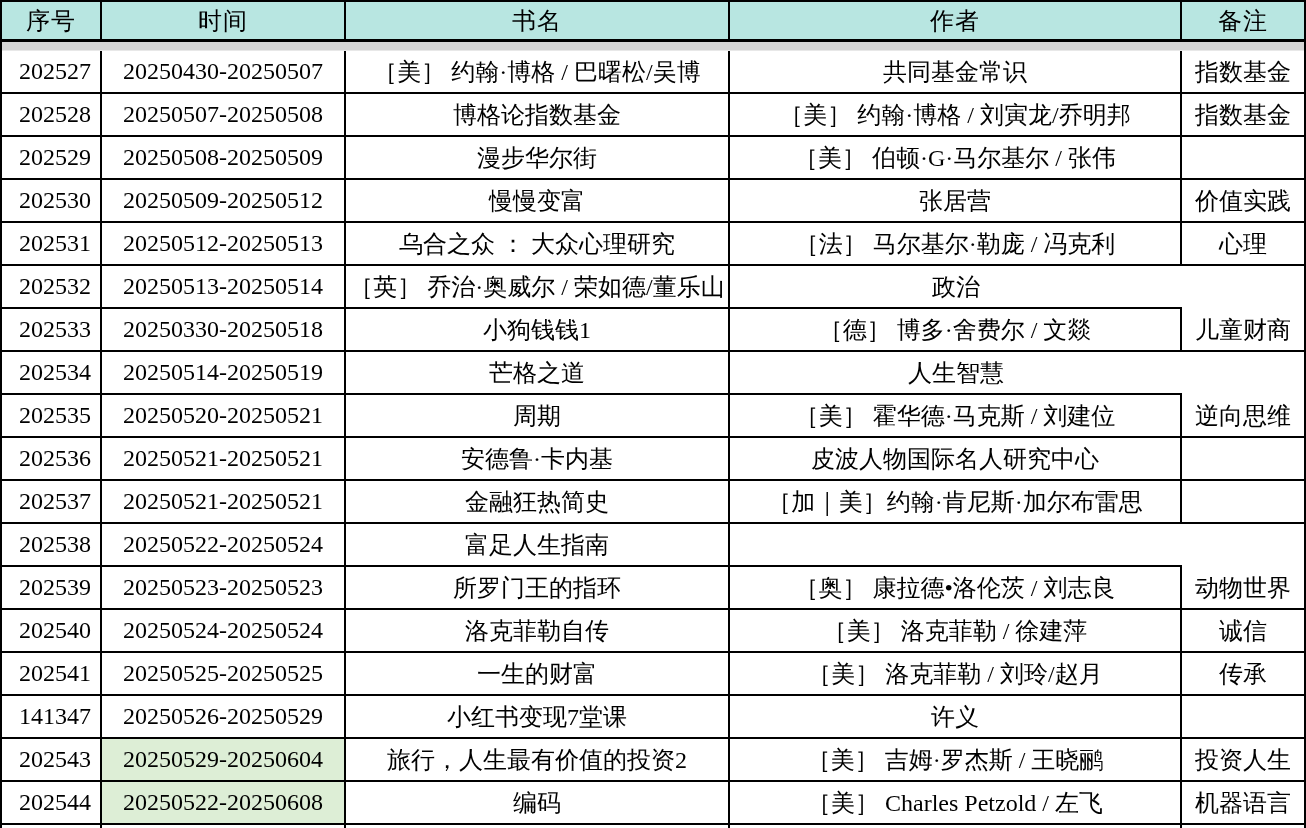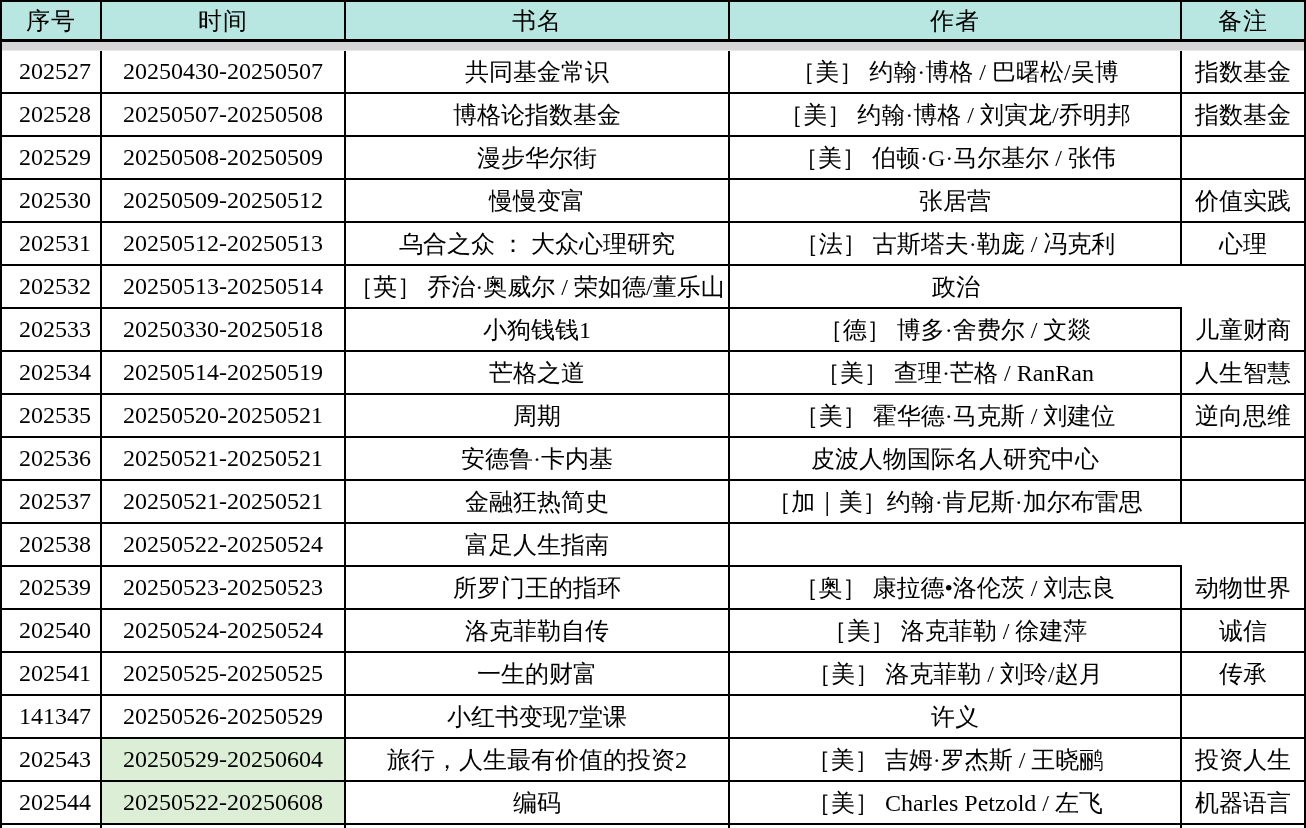--- a/index.html
+++ b/index.html
@@ -90,22 +90,22 @@
     <div class="header-cell">作者</div>
     <div class="header-cell">备注</div>
   </div>
 
   <div class="freeze-band"></div>
 
   <div>
       <div class="grid-row body-row">
     <div class="cell col-serial">202527</div>
     <div class="cell col-time">20250430-20250507</div>
+    <div class="cell col-author">［美］ 约翰·博格 / 巴曙松/吴博</div>
     <div class="cell col-title">共同基金常识</div>
-    <div class="cell col-author">［美］ 约翰·博格 / 巴曙松/吴博</div>
     <div class="cell col-note">指数基金</div>
   </div>
       <div class="grid-row body-row">
     <div class="cell col-serial">202528</div>
     <div class="cell col-time">20250507-20250508</div>
     <div class="cell col-title">博格论指数基金</div>
     <div class="cell col-author">［美］ 约翰·博格 / 刘寅龙/乔明邦</div>
     <div class="cell col-note">指数基金</div>
   </div>
       <div class="grid-row body-row">
@@ -119,41 +119,40 @@
     <div class="cell col-serial">202530</div>
     <div class="cell col-time">20250509-20250512</div>
     <div class="cell col-title">慢慢变富</div>
     <div class="cell col-author">张居营</div>
     <div class="cell col-note">价值实践</div>
   </div>
       <div class="grid-row body-row">
     <div class="cell col-serial">202531</div>
     <div class="cell col-time">20250512-20250513</div>
     <div class="cell col-title">乌合之众 ： 大众心理研究</div>
-    <div class="cell col-author">［法］ 古斯塔夫·勒庞 / 冯克利</div>
+    <div class="cell col-author">［法］ 马尔基尔·勒庞 / 冯克利</div>
     <div class="cell col-note">心理</div>
   </div>
       <div class="grid-row body-row">
     <div class="cell col-serial">202532</div>
     <div class="cell col-time">20250513-20250514</div>
     <div class="cell col-author">［英］ 乔治·奥威尔 / 荣如德/董乐山</div>
     <div class="cell col-note">政治</div>
   </div>
       <div class="grid-row body-row">
     <div class="cell col-serial">202533</div>
     <div class="cell col-time">20250330-20250518</div>
     <div class="cell col-title">小狗钱钱1</div>
     <div class="cell col-author">［德］ 博多·舍费尔 / 文燚</div>
     <div class="cell col-note">儿童财商</div>
   </div>
       <div class="grid-row body-row">
     <div class="cell col-serial">202534</div>
     <div class="cell col-time">20250514-20250519</div>
     <div class="cell col-title">芒格之道</div>
-    <div class="cell col-author">［美］ 查理·芒格 / RanRan</div>
     <div class="cell col-note">人生智慧</div>
   </div>
       <div class="grid-row body-row">
     <div class="cell col-serial">202535</div>
     <div class="cell col-time">20250520-20250521</div>
     <div class="cell col-title">周期</div>
     <div class="cell col-author">［美］ 霍华德·马克斯 / 刘建位</div>
     <div class="cell col-note">逆向思维</div>
   </div>
       <div class="grid-row body-row">

